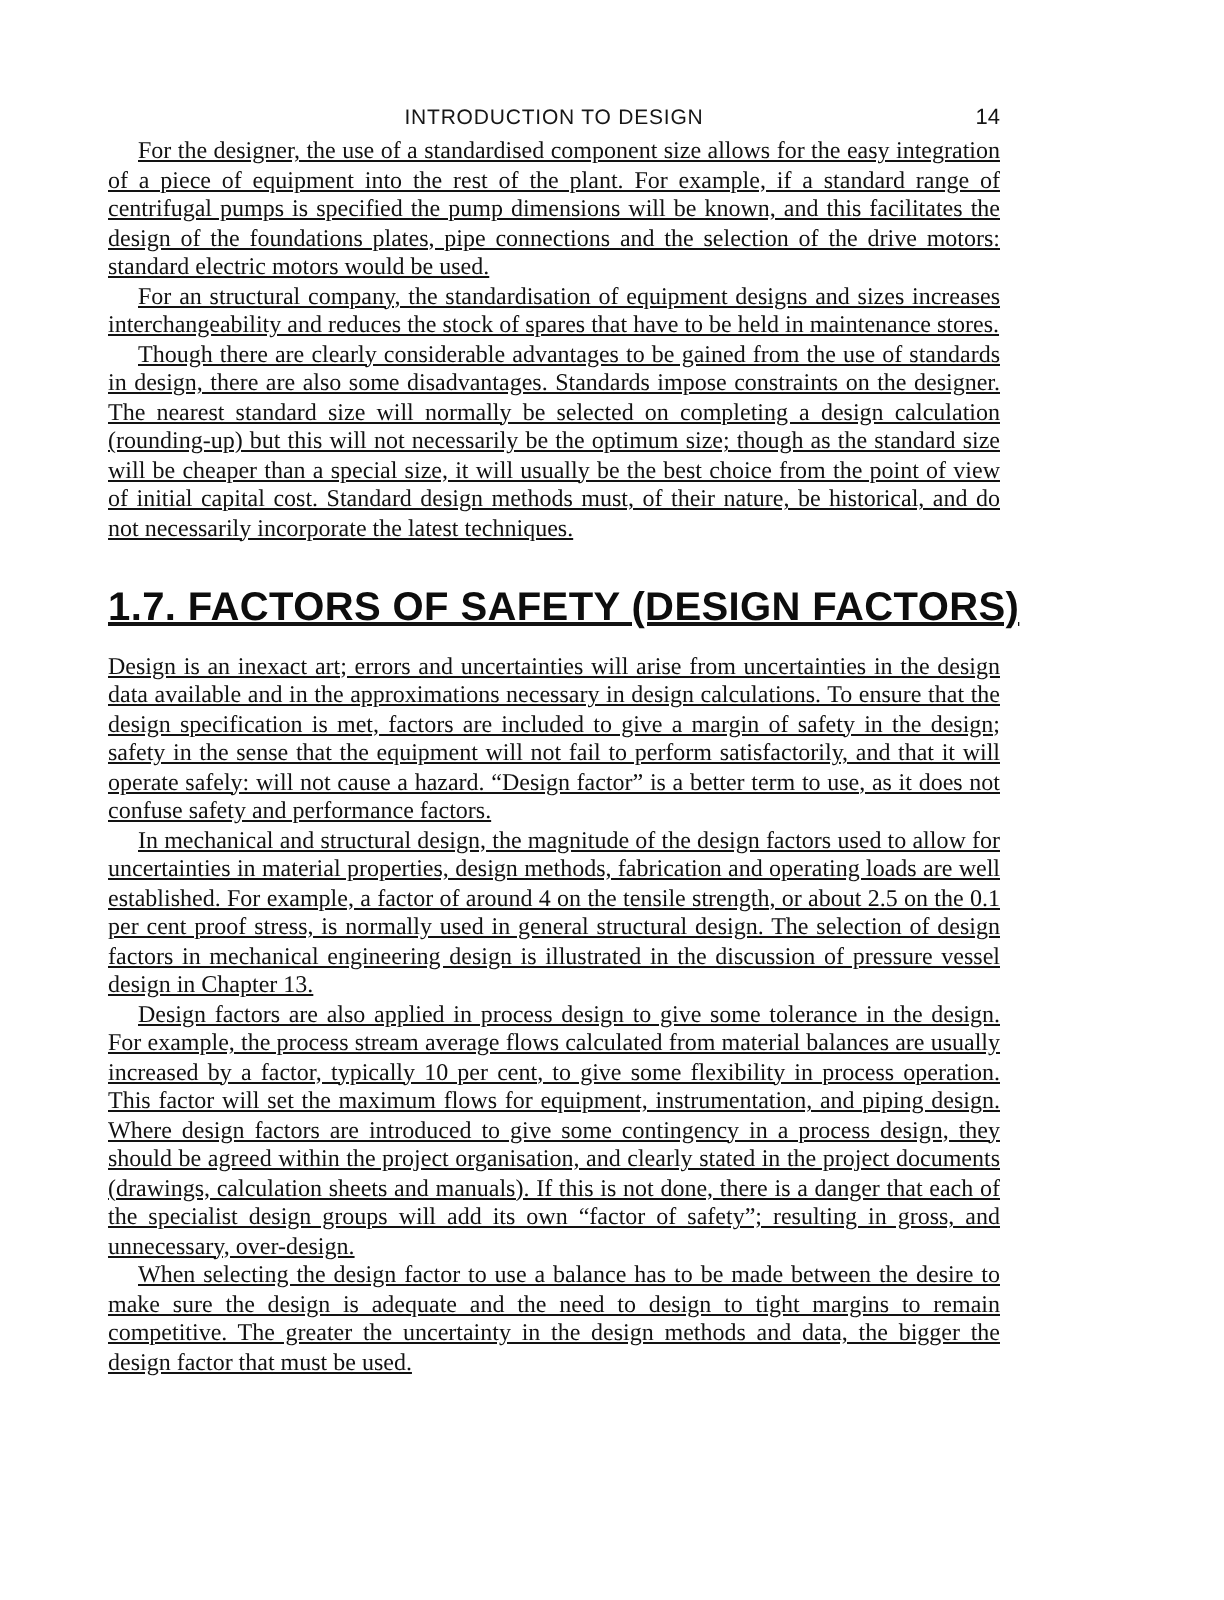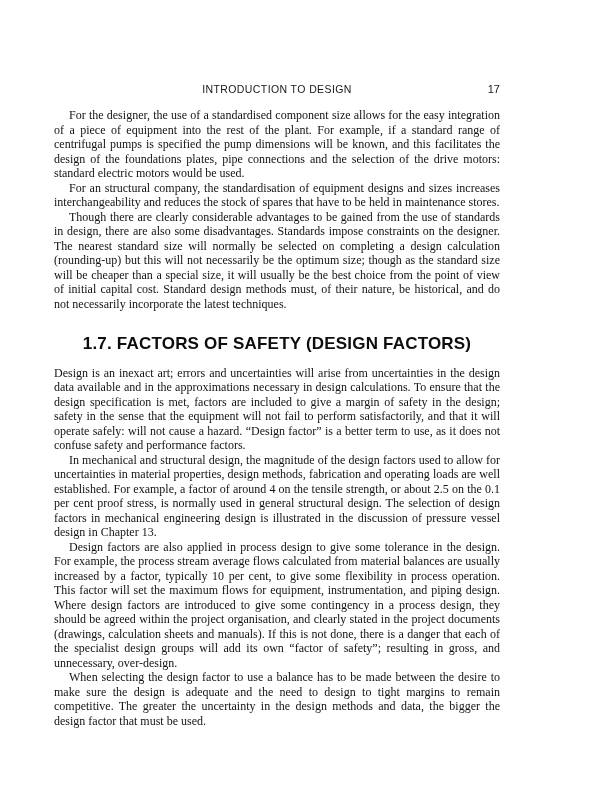--- a/index.html
+++ b/index.html
@@ -8,21 +8,21 @@
     background: #e8e8e8;
   }
   .page {
     position: relative;
     width: 612px;
     height: 800px;
     margin: 0 auto;
     background: #ffffff;
     overflow: hidden;
     box-sizing: border-box;
-    padding: 83px 112px 0 54px;
+    padding: 53px 112px 0 54px;
     color: #111111;
   }
   .page-header {
     position: relative;
     height: 15px;
     font-family: "Liberation Sans", sans-serif;
     font-size: 10.5px;
     color: #161616;
   }
   .running-title {
@@ -32,53 +32,53 @@
     text-align: center;
     letter-spacing: 0.4px;
   }
   .page-number {
     position: absolute;
     right: 0;
     top: 0;
     font-size: 11px;
   }
   .body-text {
-    margin-top: 10px;
     font-family: "Liberation Serif", serif;
     font-size: 12px;
     line-height: 14.5px;
     text-align: justify;
     color: #121212;
+    text-decoration: underline;
   }
   .body-text p {
     margin: 0;
     padding: 0;
   }
   .body-text p.indent {
     text-indent: 15px;
   }
   .section-heading {
     font-family: "Liberation Sans", sans-serif;
-    font-size: 17px;
+    font-size: 20px;
     font-weight: bold;
     text-align: center;
     letter-spacing: 0.2px;
     margin: 26px 0 14px 0;
     color: #0d0d0d;
     white-space: nowrap;
   }
 </style>
 </head>
 <body>
 
 <div class="page">
 
   <div class="page-header">
     <span class="running-title">INTRODUCTION TO DESIGN</span>
-    <span class="page-number">17</span>
+    <span class="page-number">14</span>
   </div>
 
   <div class="body-text">
 
     <p class="indent">For the designer, the use of a standardised component size allows for the easy integration of a piece of equipment into the rest of the plant. For example, if a standard range of centrifugal pumps is specified the pump dimensions will be known, and this facilitates the design of the foundations plates, pipe connections and the selection of the drive motors: standard electric motors would be used.</p>
 
     <p class="indent">For an structural company, the standardisation of equipment designs and sizes increases interchangeability and reduces the stock of spares that have to be held in maintenance stores.</p>
 
     <p class="indent">Though there are clearly considerable advantages to be gained from the use of standards in design, there are also some disadvantages. Standards impose constraints on the designer. The nearest standard size will normally be selected on completing a design calculation (rounding-up) but this will not necessarily be the optimum size; though as the standard size will be cheaper than a special size, it will usually be the best choice from the point of view of initial capital cost. Standard design methods must, of their nature, be historical, and do not necessarily incorporate the latest techniques.</p>
 

